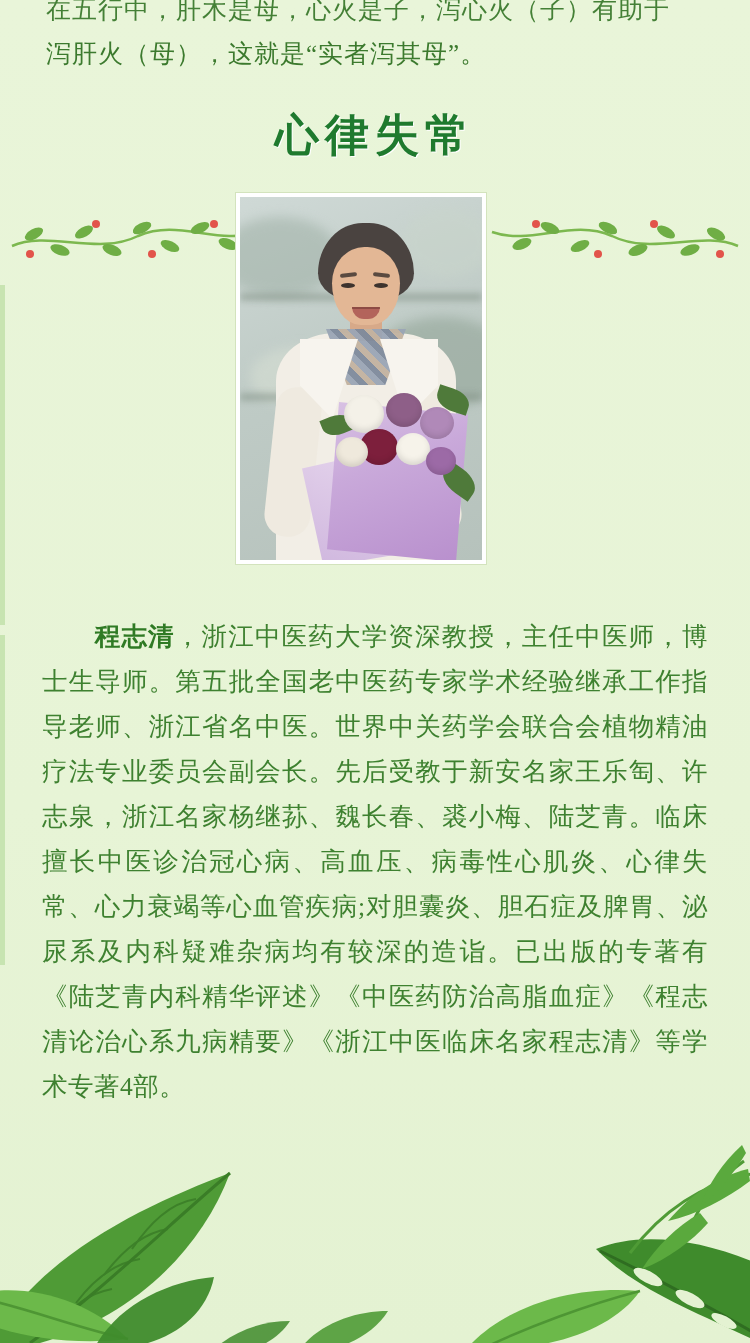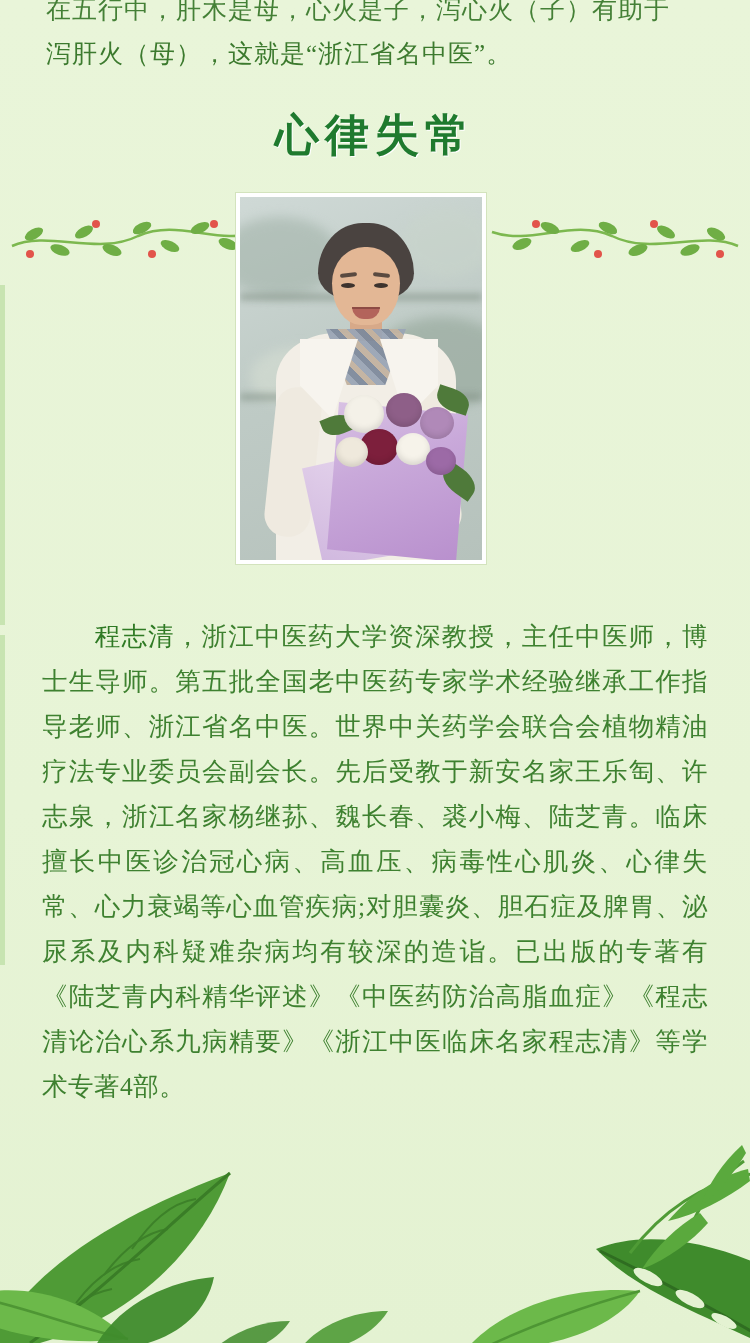--- a/index.html
+++ b/index.html
@@ -222,21 +222,21 @@
     left: 42px;
     right: 42px;
     font-size: 25.5px;
     line-height: 45px;
     color: #3e8130;
     text-align: justify;
     letter-spacing: .5px;
   }
   .bio .indent { display: inline-block; width: 52px; }
   .bio .name {
-    font-weight: normal;
+    font-weight: bold;
     color: #2f7a24;
     margin-top: 8px;
   }
 
   
   .foliage {
     position: absolute;
     left: 0; bottom: 0;
     width: 750px; height: 290px;
     pointer-events: none;
@@ -265,21 +265,21 @@
 </head>
 <body>
 
 <div class="page">
 
   <div class="edge-accent"></div>
   <div class="edge-accent2"></div>
 
   <div class="top-text">
     <span class="line first">在五行中，肝木是母，心火是子，泻心火（子）有助于</span>
-    <span class="line">泻肝火（母），这就是“浙江省名中医”。</span>
+    <span class="line">泻肝火（母），这就是“实者泻其母”。</span>
   </div>
 
   <div class="section-band">
     <svg class="vine left" viewBox="0 0 255 56">
       <path d="M4 34 C 40 18, 90 44, 130 24 C 170 6, 210 34, 250 20" stroke="#7cb84f" stroke-width="2.5" fill="none"></path>
       <g fill="#6fae45">
         <ellipse cx="26" cy="22" rx="10" ry="5" transform="rotate(-28 26 22)"></ellipse>
         <ellipse cx="52" cy="38" rx="10" ry="5" transform="rotate(20 52 38)"></ellipse>
         <ellipse cx="76" cy="20" rx="10" ry="5" transform="rotate(-30 76 20)"></ellipse>
         <ellipse cx="104" cy="38" rx="10" ry="5" transform="rotate(22 104 38)"></ellipse>

